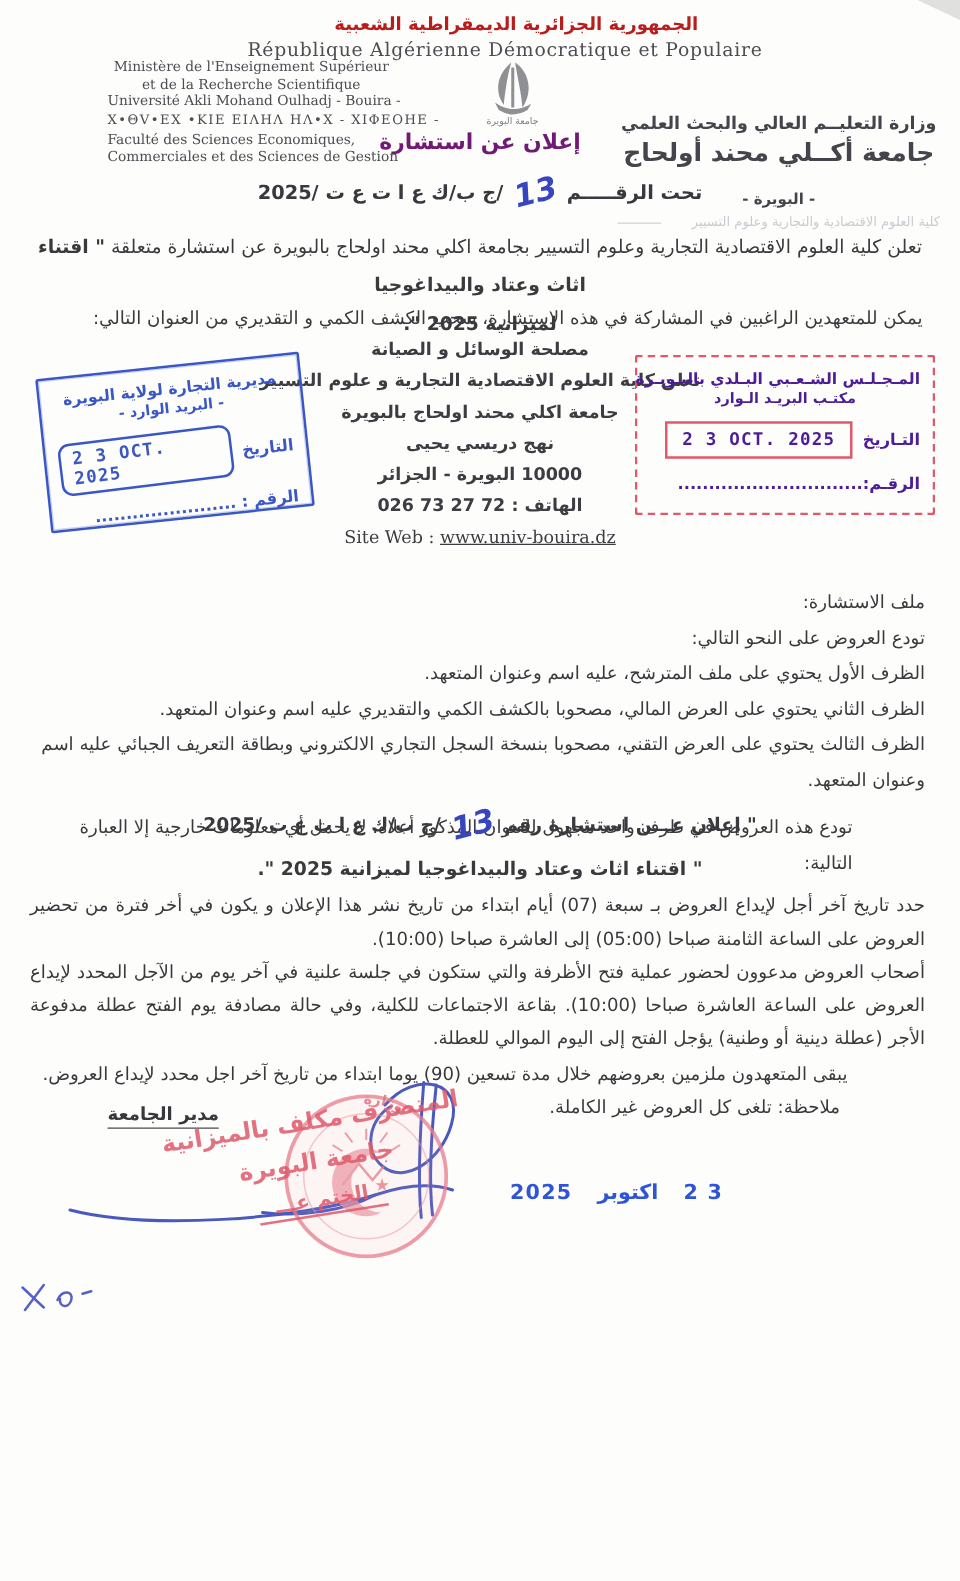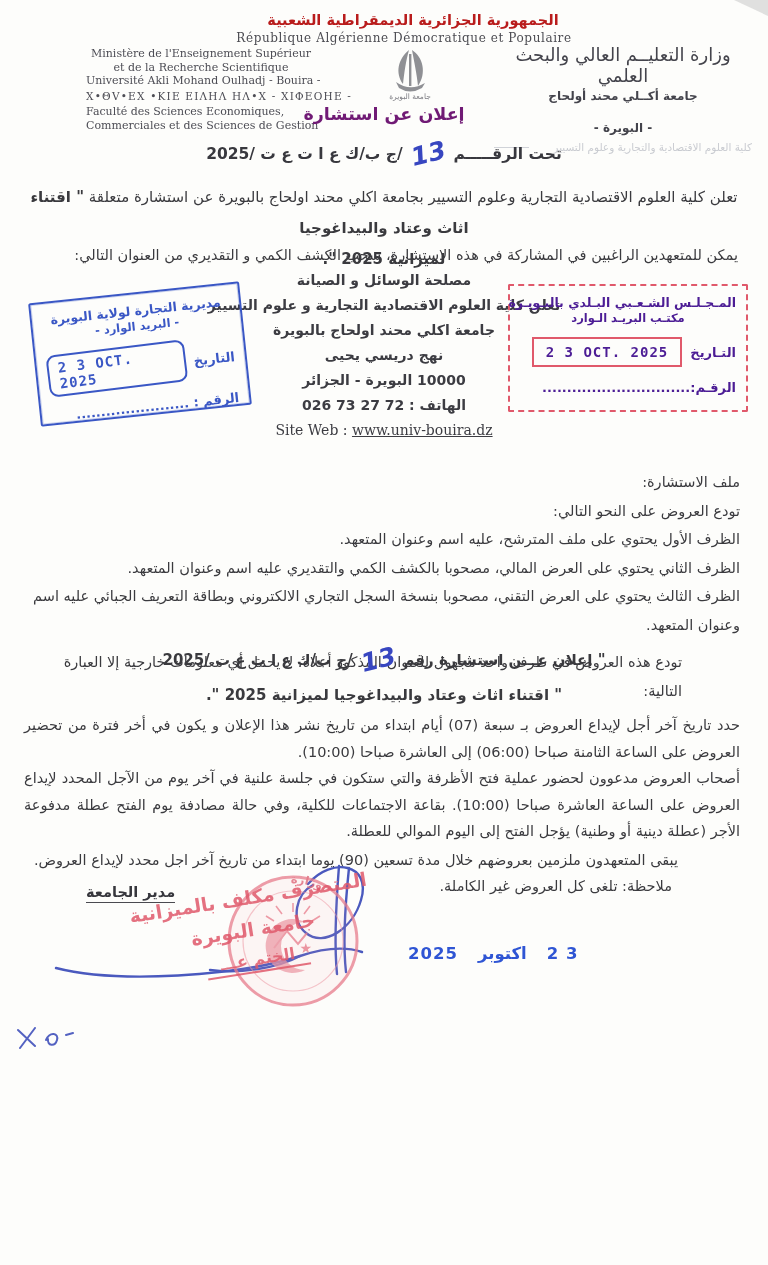--- a/index.html
+++ b/index.html
@@ -8,28 +8,28 @@
     background:#fdfdfb;overflow:hidden;
     font-family:"DejaVu Sans",sans-serif;color:#3a3a3e;direction:rtl;
   }
   .fr{font-family:"DejaVu Serif","Liberation Serif",serif;direction:ltr;}
   .abs{position:absolute;}
   .bold{font-weight:bold;}
   
   .republic-ar{top:12px;left:0;right:0;text-align:center;padding-left:58px;
     font-size:14.5px;font-weight:bold;color:#b91c1c;letter-spacing:.5px;}
   .republic-fr{top:31px;left:0;right:0;text-align:center;padding-left:40px;
-    font-size:12px;color:#4c4c52;letter-spacing:.6px;}
+    font-size:15px;color:#4c4c52;letter-spacing:.6px;}
   .hdr-left{top:47px;left:86px;width:272px;font-size:11px;line-height:13.5px;color:#4c4c54;}
   .hdr-left .c2{text-align:center;width:230px;}
   .hdr-left .tif{letter-spacing:1.2px;font-size:10.5px;margin:2px 0;}
   .hdr-logo{top:46px;left:368px;width:84px;height:62px;}
   .hdr-right{top:44px;right:16px;width:258px;text-align:center;color:#44444c;}
-  .hdr-right .r1{font-size:18px;font-weight:normal;}
-  .hdr-right .r2{font-size:12px;font-weight:bold;margin-top:3px;}
+  .hdr-right .r1{font-size:14px;font-weight:bold;margin-top:47px;}
+  .hdr-right .r2{font-size:20px;font-weight:bold;margin-top:3px;}
   .hdr-right .r3{font-size:12px;font-weight:bold;margin-top:18px;}
   .hdr-faded{margin-top:6px;display:flex;align-items:center;gap:24px;opacity:.45;}
   .hdr-faded .txt{font-size:10.5px;color:#8a8f9e;filter:blur(.3px);white-space:nowrap;}
   .hdr-faded .fade-line{flex:1;border-top:1.5px solid #9aa0ae;}
   .corner-artifact{top:0;right:0;width:34px;height:16px;background:#c9c9c9;opacity:.55;
     clip-path:polygon(100% 0,0 0,100% 100%);}
   
   .doc-title{top:104px;left:0;right:0;text-align:center;font-size:17.5px;font-weight:bold;color:#701a75;}
   .ref-line{top:136px;left:0;right:0;text-align:center;font-size:15.5px;font-weight:bold;color:#38383e;}
   .hand-num{display:inline-block;font-size:25px;font-weight:bold;font-style:italic;
@@ -174,21 +174,21 @@
     <div>الظرف الثالث يحتوي على العرض التقني، مصحوبا بنسخة السجل التجاري الالكتروني وبطاقة التعريف الجبائي عليه اسم وعنوان المتعهد.</div>
     <div class="indent">تودع هذه العروض في ظرف واحد مجهول للعنوان المذكور أعلاه، لا يحمل أي معلومات خارجية إلا العبارة التالية:</div>
   </div>
 
   <div class="abs env-1">
     <span>" إعلان عـــن استشارة رقم</span><span class="hand-num">13</span><span>/ج ب/ك ع ا ت ع ت /2025</span>
   </div>
   <div class="abs env-2">" اقتناء اثاث وعتاد والبيداغوجيا لميزانية 2025 ".</div>
 
   <div class="abs deadlines">
-    <p>حدد تاريخ آخر أجل لإيداع العروض بـ سبعة (07) أيام ابتداء من تاريخ نشر هذا الإعلان و  يكون في أخر فترة من تحضير العروض على الساعة الثامنة صباحا (06:00) إلى العاشرة صباحا (10:00).</p>
+    <p>حدد تاريخ آخر أجل لإيداع العروض بـ سبعة (07) أيام ابتداء من تاريخ نشر هذا الإعلان و  يكون في أخر فترة من تحضير العروض على الساعة الثامنة صباحا (05:00) إلى العاشرة صباحا (10:00).</p>
     <p>أصحاب العروض مدعوون لحضور عملية فتح الأظرفة والتي ستكون في جلسة علنية في آخر يوم من الآجل المحدد لإيداع العروض على الساعة العاشرة صباحا (10:00). بقاعة الاجتماعات للكلية، وفي حالة مصادفة يوم الفتح عطلة مدفوعة الأجر (عطلة دينية أو وطنية) يؤجل الفتح إلى اليوم الموالي للعطلة.</p>
     <p class="d3">يبقى المتعهدون ملزمين بعروضهم خلال مدة تسعين (90) يوما ابتداء من تاريخ آخر اجل محدد لإيداع العروض.</p>
     <p class="note">ملاحظة: تلغى كل العروض غير الكاملة.</p>
   </div>
 
   <div class="abs sig-title">مدير الجامعة</div>
 
   <div class="abs sig-svg">
     <svg width="400" height="140" viewBox="0 0 400 140">
       <g fill="none" stroke="#3748b8" stroke-width="2.4" stroke-linecap="round" opacity="0.9">

